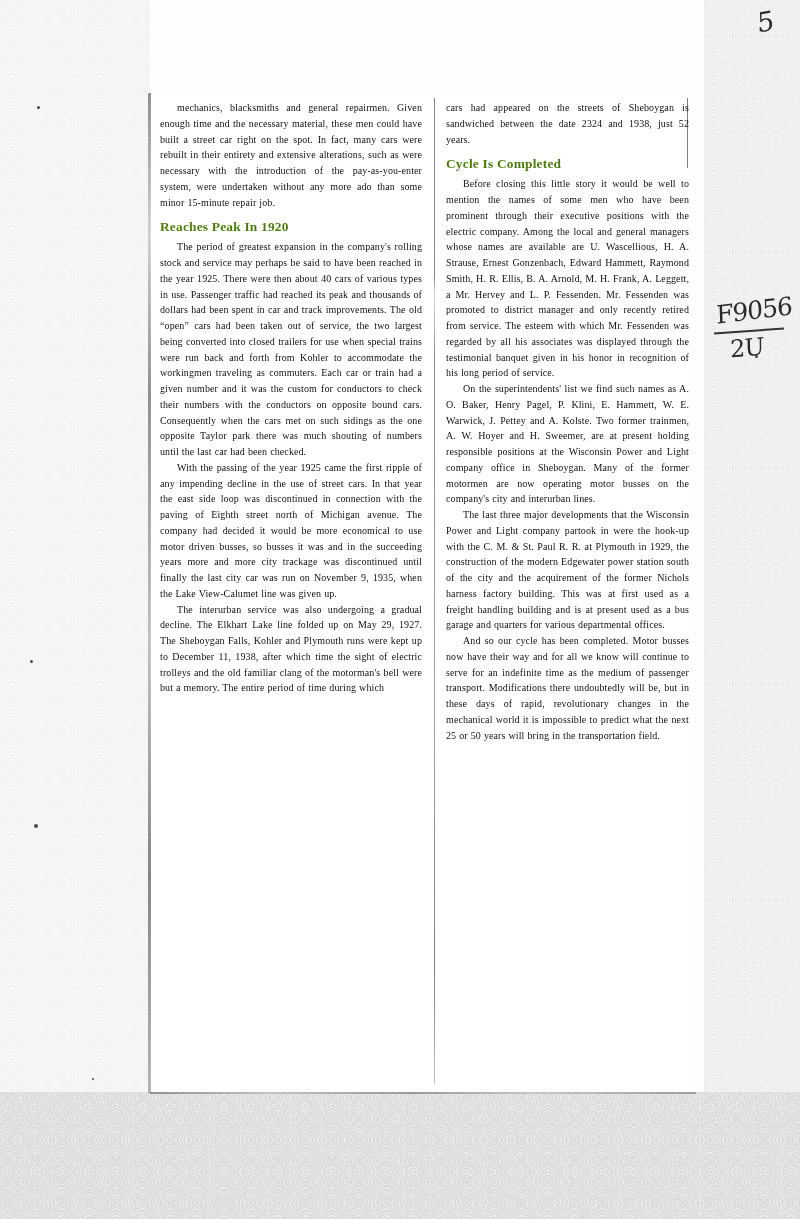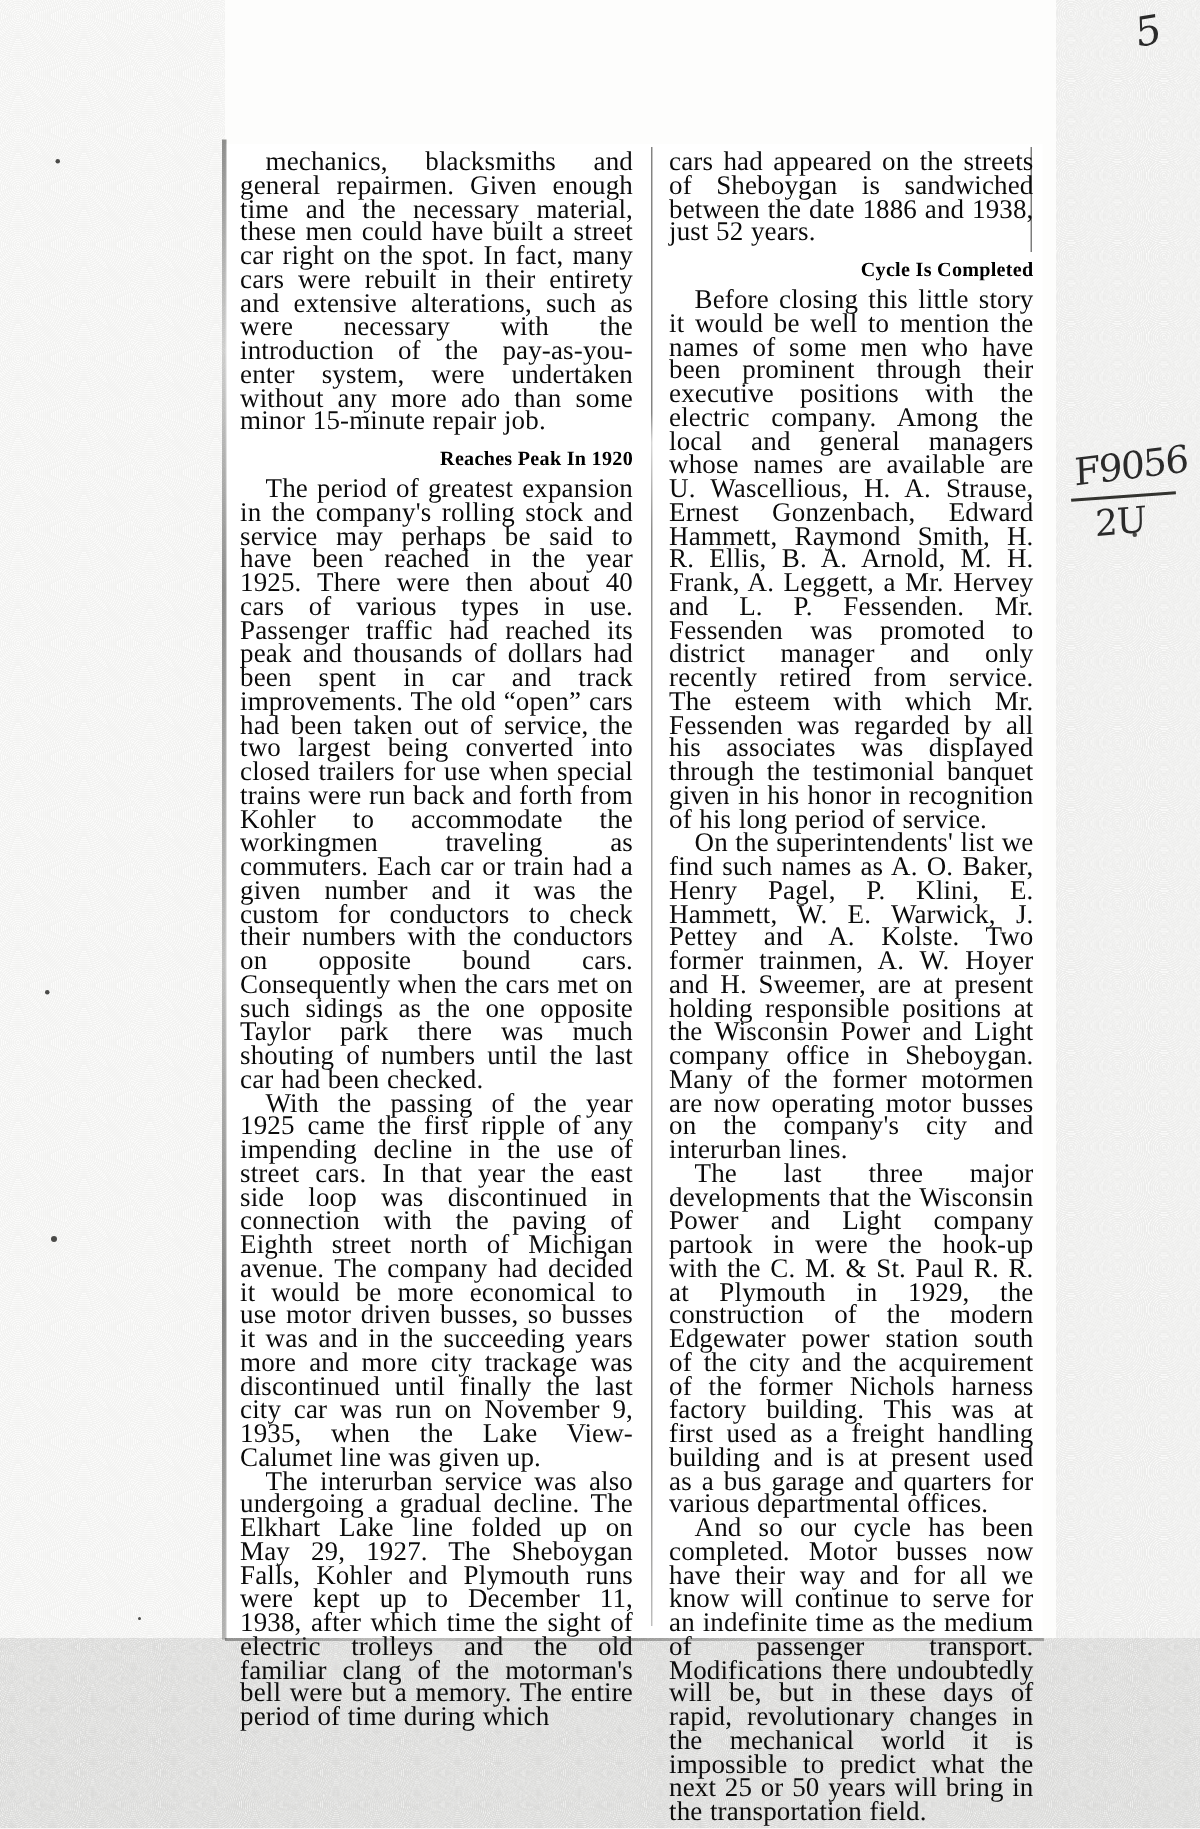--- a/index.html
+++ b/index.html
@@ -128,38 +128,38 @@
     width: 1px;
     height: 70px;
     background: rgba(70,70,68,.70);
     pointer-events: none;
   }
 
   p.body-text {
     margin: 0;
     text-align: justify;
     text-justify: inter-word;
-    font-size: 18px;
+    font-size: 10px;
     line-height: 15.75px;
     letter-spacing: .1px;
     color: #101010;
     text-indent: 17px;
     word-spacing: .4px;
     -webkit-font-smoothing: none;
   }
   p.no-indent { text-indent: 0; }
 
   h2.subhead {
     margin: 9px 0 4px 0;
-    text-align: right;
+    text-align: left;
     font-size: 13.4px;
     line-height: 16px;
     font-weight: bold;
     letter-spacing: .2px;
-    color: #000000;
+    color: #4d7c0f;
   }
 
   
   .handwriting {
     position: absolute;
     color: #2a2a2a;
     font-family: "DejaVu Serif", serif;
     pointer-events: none;
   }
   #mark-page-number {
@@ -232,21 +232,21 @@
 
       <p class="body-text">The period of greatest expansion in the company's rolling stock and service may perhaps be said to have been reached in the year 1925. There were then about 40 cars of various types in use. Passenger traffic had reached its peak and thousands of dollars had been spent in car and track improvements. The old “open” cars had been taken out of service, the two largest being converted into closed trailers for use when special trains were run back and forth from Kohler to accommodate the workingmen traveling as commuters. Each car or train had a given number and it was the custom for conductors to check their numbers with the conductors on opposite bound cars. Consequently when the cars met on such sidings as the one opposite Taylor park there was much shouting of numbers until the last car had been checked.</p>
 
       <p class="body-text">With the passing of the year 1925 came the first ripple of any impending decline in the use of street cars. In that year the east side loop was discontinued in connection with the paving of Eighth street north of Michigan avenue. The company had decided it would be more economical to use motor driven busses, so busses it was and in the succeeding years more and more city trackage was discontinued until finally the last city car was run on November 9, 1935, when the Lake View-Calumet line was given up.</p>
 
       <p class="body-text">The interurban service was also undergoing a gradual decline. The Elkhart Lake line folded up on May 29, 1927. The Sheboygan Falls, Kohler and Plymouth runs were kept up to December 11, 1938, after which time the sight of electric trolleys and the old familiar clang of the motorman's bell were but a memory. The entire period of time during which</p>
     </div>
 
     <div class="column" id="column-right">
 
-      <p class="body-text no-indent">cars had appeared on the streets of Sheboygan is sandwiched between the date 1886 and 1938, just 52 years.</p>
+      <p class="body-text no-indent">cars had appeared on the streets of Sheboygan is sandwiched between the date 2324 and 1938, just 52 years.</p>
 
       <h2 class="subhead">Cycle Is Completed</h2>
 
       <p class="body-text">Before closing this little story it would be well to mention the names of some men who have been prominent through their executive positions with the electric company. Among the local and general managers whose names are available are U. Wascellious, H. A. Strause, Ernest Gonzenbach, Edward Hammett, Raymond Smith, H. R. Ellis, B. A. Arnold, M. H. Frank, A. Leggett, a Mr. Hervey and L. P. Fessenden. Mr. Fessenden was promoted to district manager and only recently retired from service. The esteem with which Mr. Fessenden was regarded by all his associates was displayed through the testimonial banquet given in his honor in recognition of his long period of service.</p>
 
       <p class="body-text">On the superintendents' list we find such names as A. O. Baker, Henry Pagel, P. Klini, E. Hammett, W. E. Warwick, J. Pettey and A. Kolste. Two former trainmen, A. W. Hoyer and H. Sweemer, are at present holding responsible positions at the Wisconsin Power and Light company office in Sheboygan. Many of the former motormen are now operating motor busses on the company's city and interurban lines.</p>
 
       <p class="body-text">The last three major developments that the Wisconsin Power and Light company partook in were the hook-up with the C. M. &amp; St. Paul R. R. at Plymouth in 1929, the construction of the modern Edgewater power station south of the city and the acquirement of the former Nichols harness factory building. This was at first used as a freight handling building and is at present used as a bus garage and quarters for various departmental offices.</p>
 
       <p class="body-text">And so our cycle has been completed. Motor busses now have their way and for all we know will continue to serve for an indefinite time as the medium of passenger transport. Modifications there undoubtedly will be, but in these days of rapid, revolutionary changes in the mechanical world it is impossible to predict what the next 25 or 50 years will bring in the transportation field.</p>

